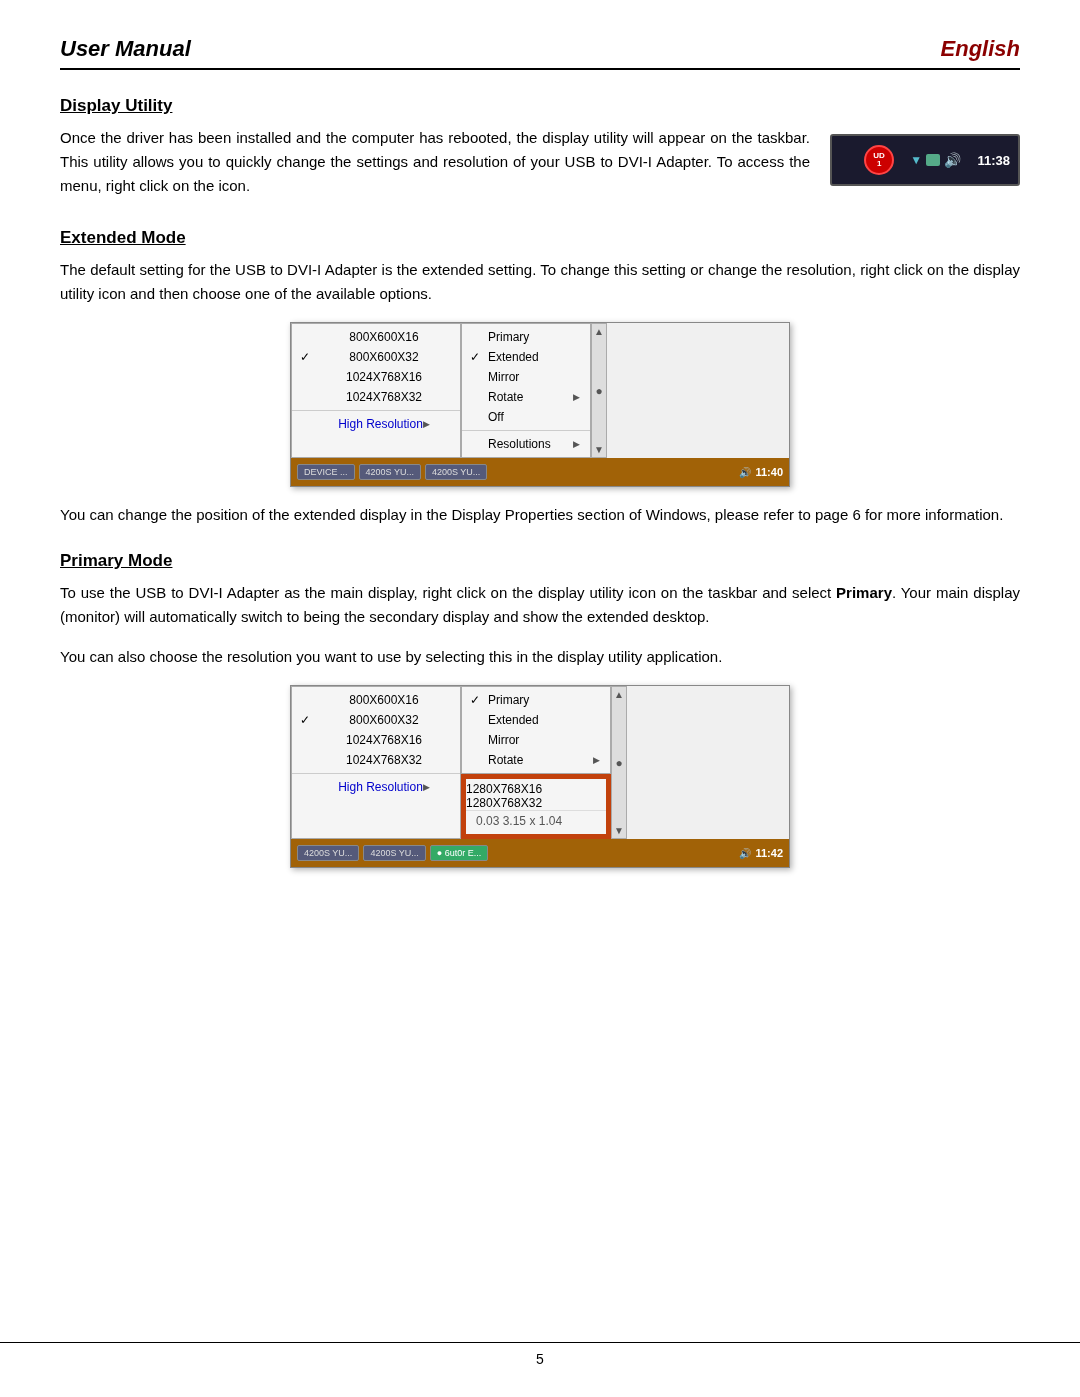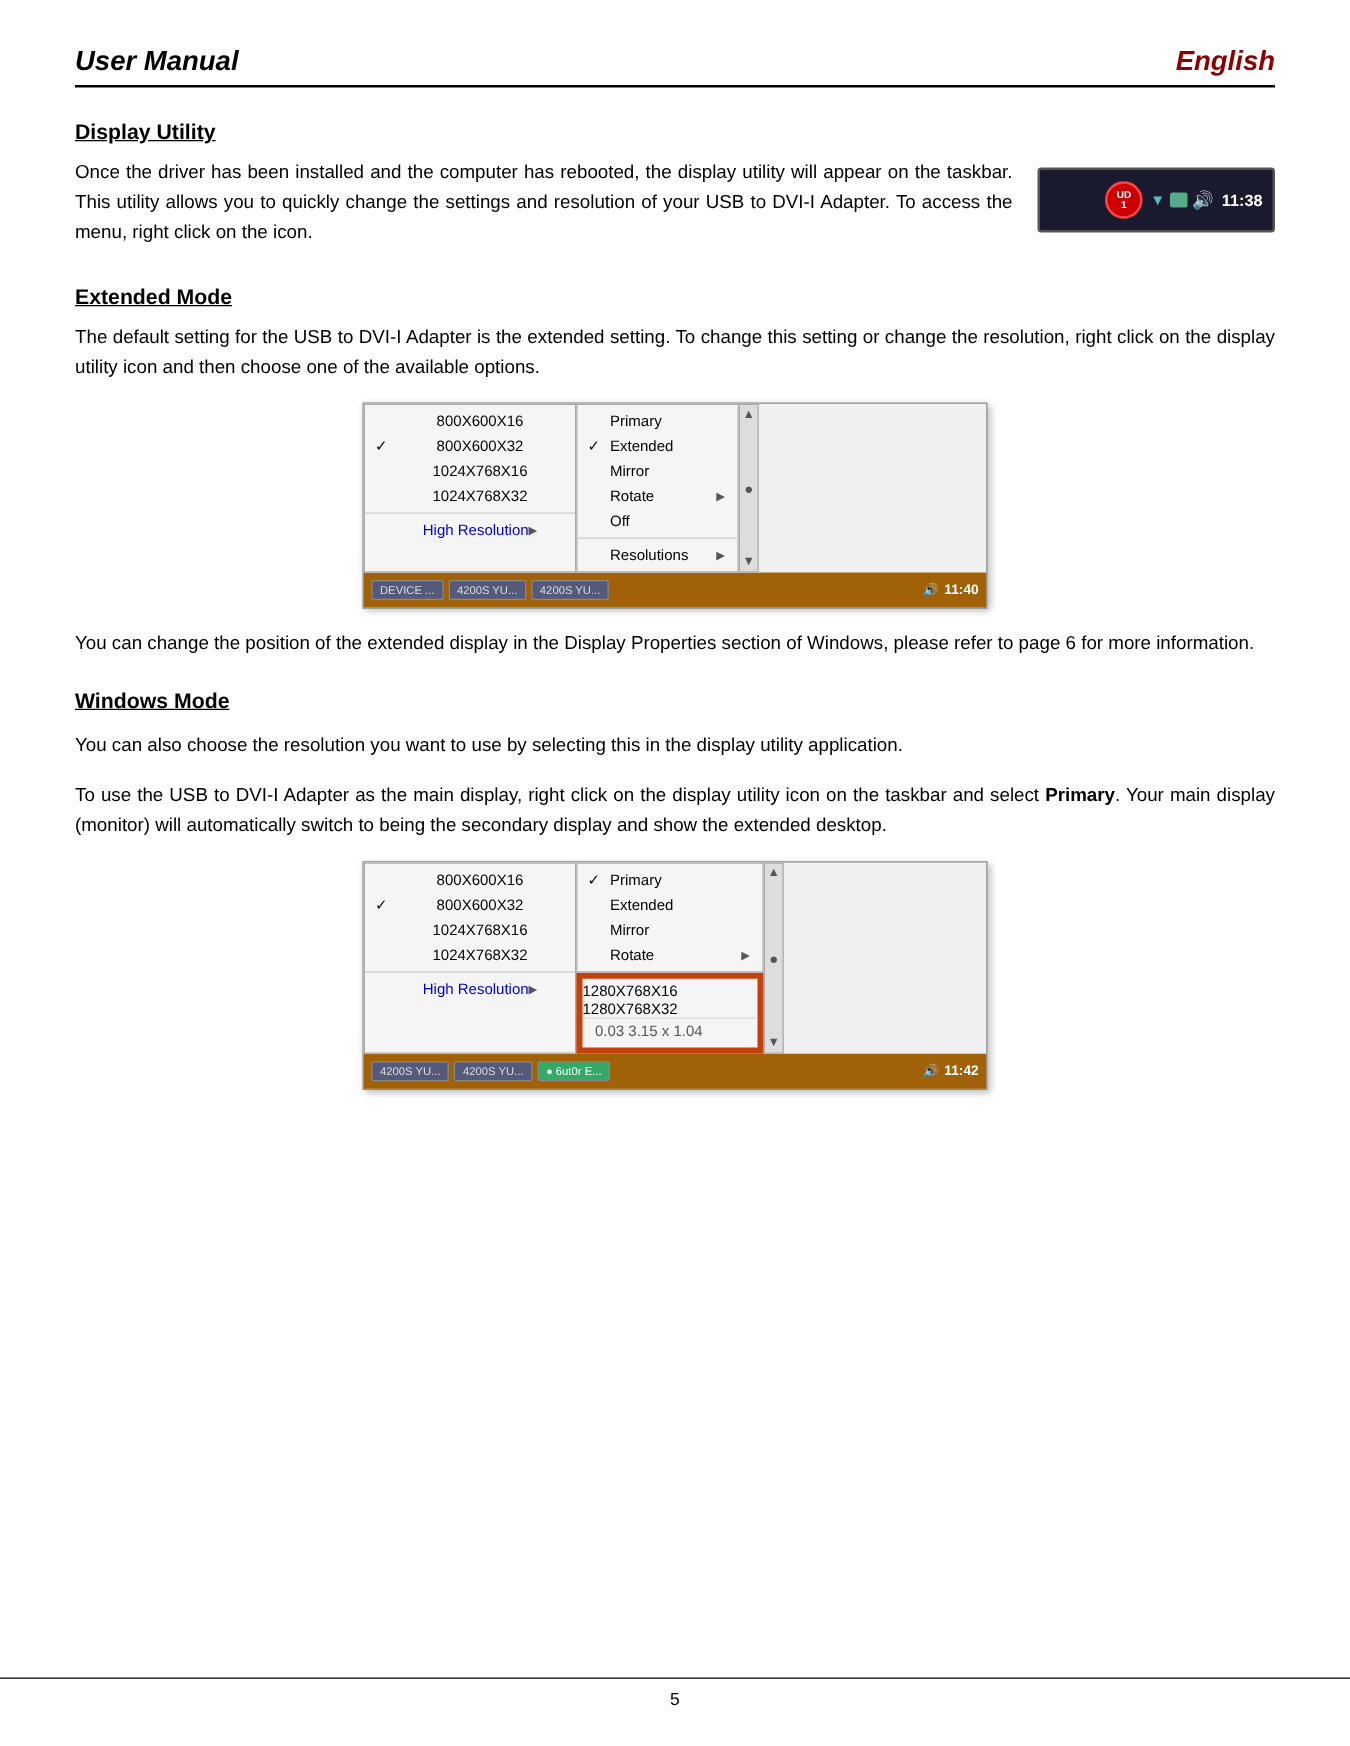--- a/index.html
+++ b/index.html
@@ -75,21 +75,21 @@
       width: 190px;
       height: 52px;
       background: #1a1a2e;
       border: 2px solid #555;
       border-radius: 3px;
       display: flex;
       align-items: center;
       justify-content: flex-end;
       padding: 4px 8px;
       flex-shrink: 0;
-      gap: 6px;
+      gap: 16px;
       margin-top: 8px;
     }
 
     .taskbar-usb-icon {
       width: 30px;
       height: 30px;
       background: #cc0000;
       border-radius: 50%;
       display: flex;
       align-items: center;
@@ -413,25 +413,25 @@
             <span style="color:white;font-weight:bold;font-size:11px;">11:40</span>
           </div>
         </div>
       </div>
     </div>
 
     <div class="extended-note">You can change the position of the extended display in the Display Properties section of Windows, please refer to page 6 for more information.</div>
   </div>
 
   <div class="primary-mode-section">
-    <div class="section-title">Windows Mode</div>
-    <div class="section-text" style="margin-top:14px;">You can also choose the resolution you want to use by selecting this in the display utility application.</div>
+    <div class="section-title">Primary Mode</div>
     <div class="section-text">
       To use the USB to DVI-I Adapter as the main display, right click on the display utility icon on the taskbar and select <strong>Primary</strong>. Your main display (monitor) will automatically switch to being the secondary display and show the extended desktop.
     </div>
+    <div class="section-text" style="margin-top:14px;">You can also choose the resolution you want to use by selecting this in the display utility application.</div>
 
     <div class="menu-screenshot-wrapper">
       <div class="menu-screenshot">
         <div class="menu-screenshot-inner">
 
           <div class="submenu-left">
             <div class="menu-item">
               <span>800X600X16</span>
             </div>
             <div class="menu-item checked">

